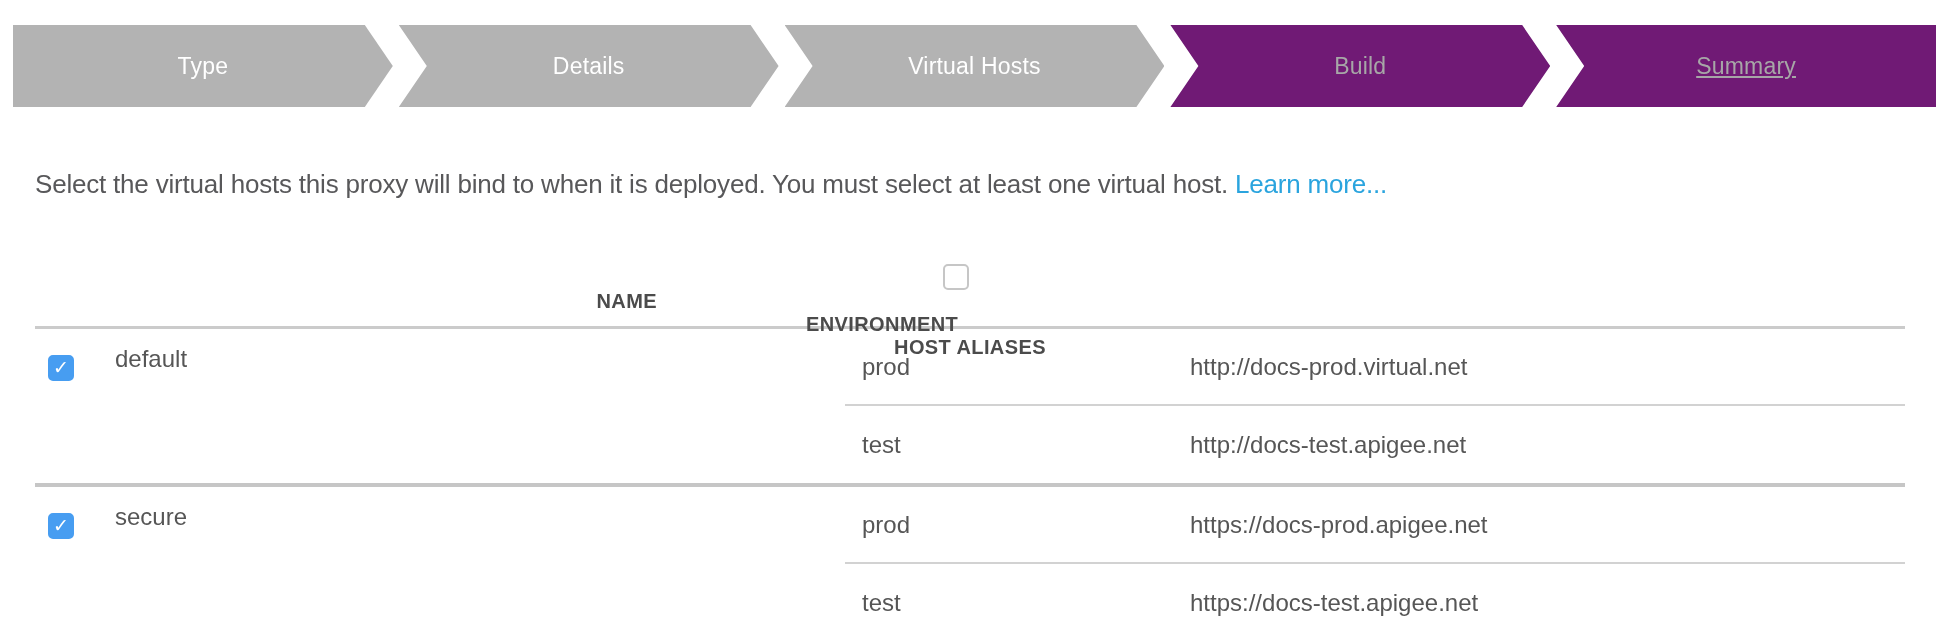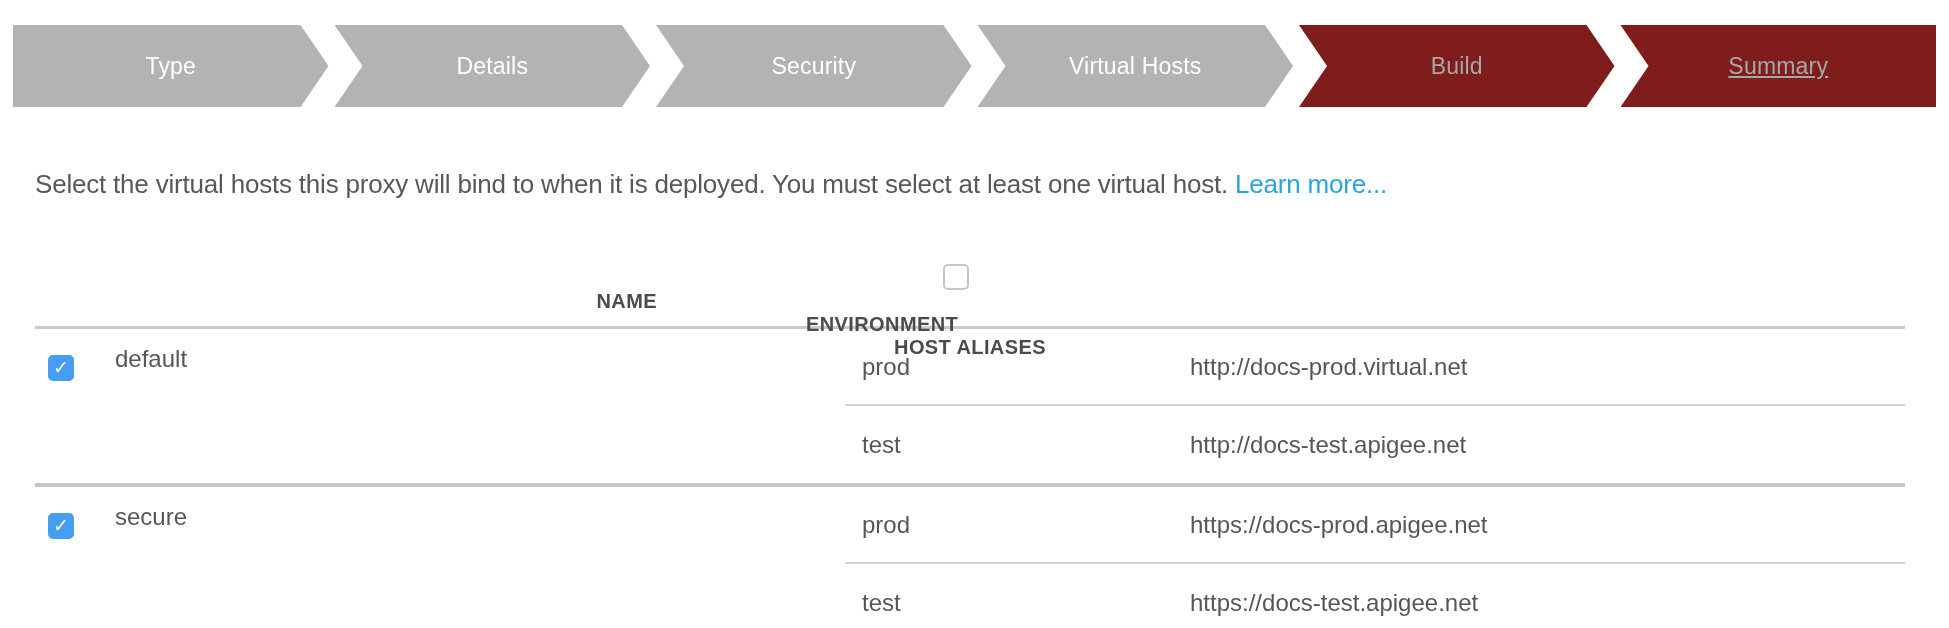--- a/index.html
+++ b/index.html
@@ -5,21 +5,21 @@
   * { margin:0; padding:0; box-sizing:border-box; }
   html,body { width:1949px; height:628px; background:#ffffff; overflow:hidden;
               font-family:"Liberation Sans","DejaVu Sans",sans-serif; }
 
   
   .stepper { display:flex; margin:25px 13px 0 13px; height:82px; }
   .step { flex:1 1 0; display:flex; align-items:center; justify-content:center;
           font-size:23px; letter-spacing:0.2px; }
   .step + .step { margin-left:6px; }
   .step.active   { background:#b3b3b3; color:#ffffff; }
-  .step.inactive { background:#7f1d1d; color:#a7a7a7; }
+  .step.inactive { background:#701a75; color:#a7a7a7; }
   .step.first  { clip-path:polygon(0 0, calc(100% - 28px) 0, 100% 50%, calc(100% - 28px) 100%, 0 100%); }
   .step.middle { clip-path:polygon(0 0, calc(100% - 28px) 0, 100% 50%, calc(100% - 28px) 100%, 0 100%, 28px 50%); }
   .step.last   { clip-path:polygon(0 0, 100% 0, 100% 100%, 0 100%, 28px 50%);text-decoration:underline; }
 
   
   .desc { margin:57px 35px 0 35px; font-size:26px; color:#58585a; line-height:40px;
           letter-spacing:-0.2px; white-space:nowrap; }
   .desc a { color:#2aa4de; text-decoration:none; cursor:pointer;margin-top:36px; }
 
   
@@ -52,23 +52,20 @@
 </style>
 </head>
 <body>
 
 <div class="stepper">
   <div class="step first active">
       <span>Type</span>
     </div>
   <div class="step middle active">
       <span>Details</span>
-    </div>
-  <div class="step middle active">
-      <span>Security</span>
     </div>
   <div class="step middle active">
       <span>Virtual Hosts</span>
     </div>
   <div class="step middle inactive">
       <span>Build</span>
     </div>
   <div class="step last inactive">
       <span>Summary</span>
     </div>

